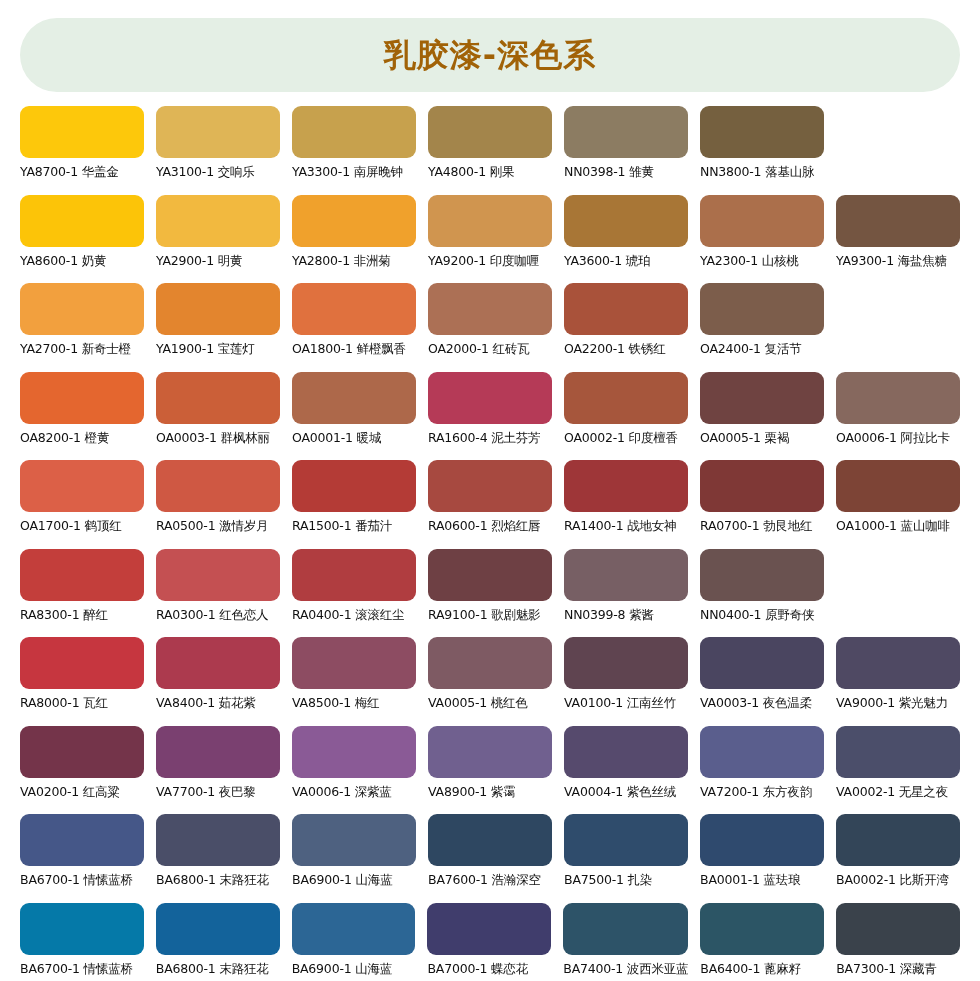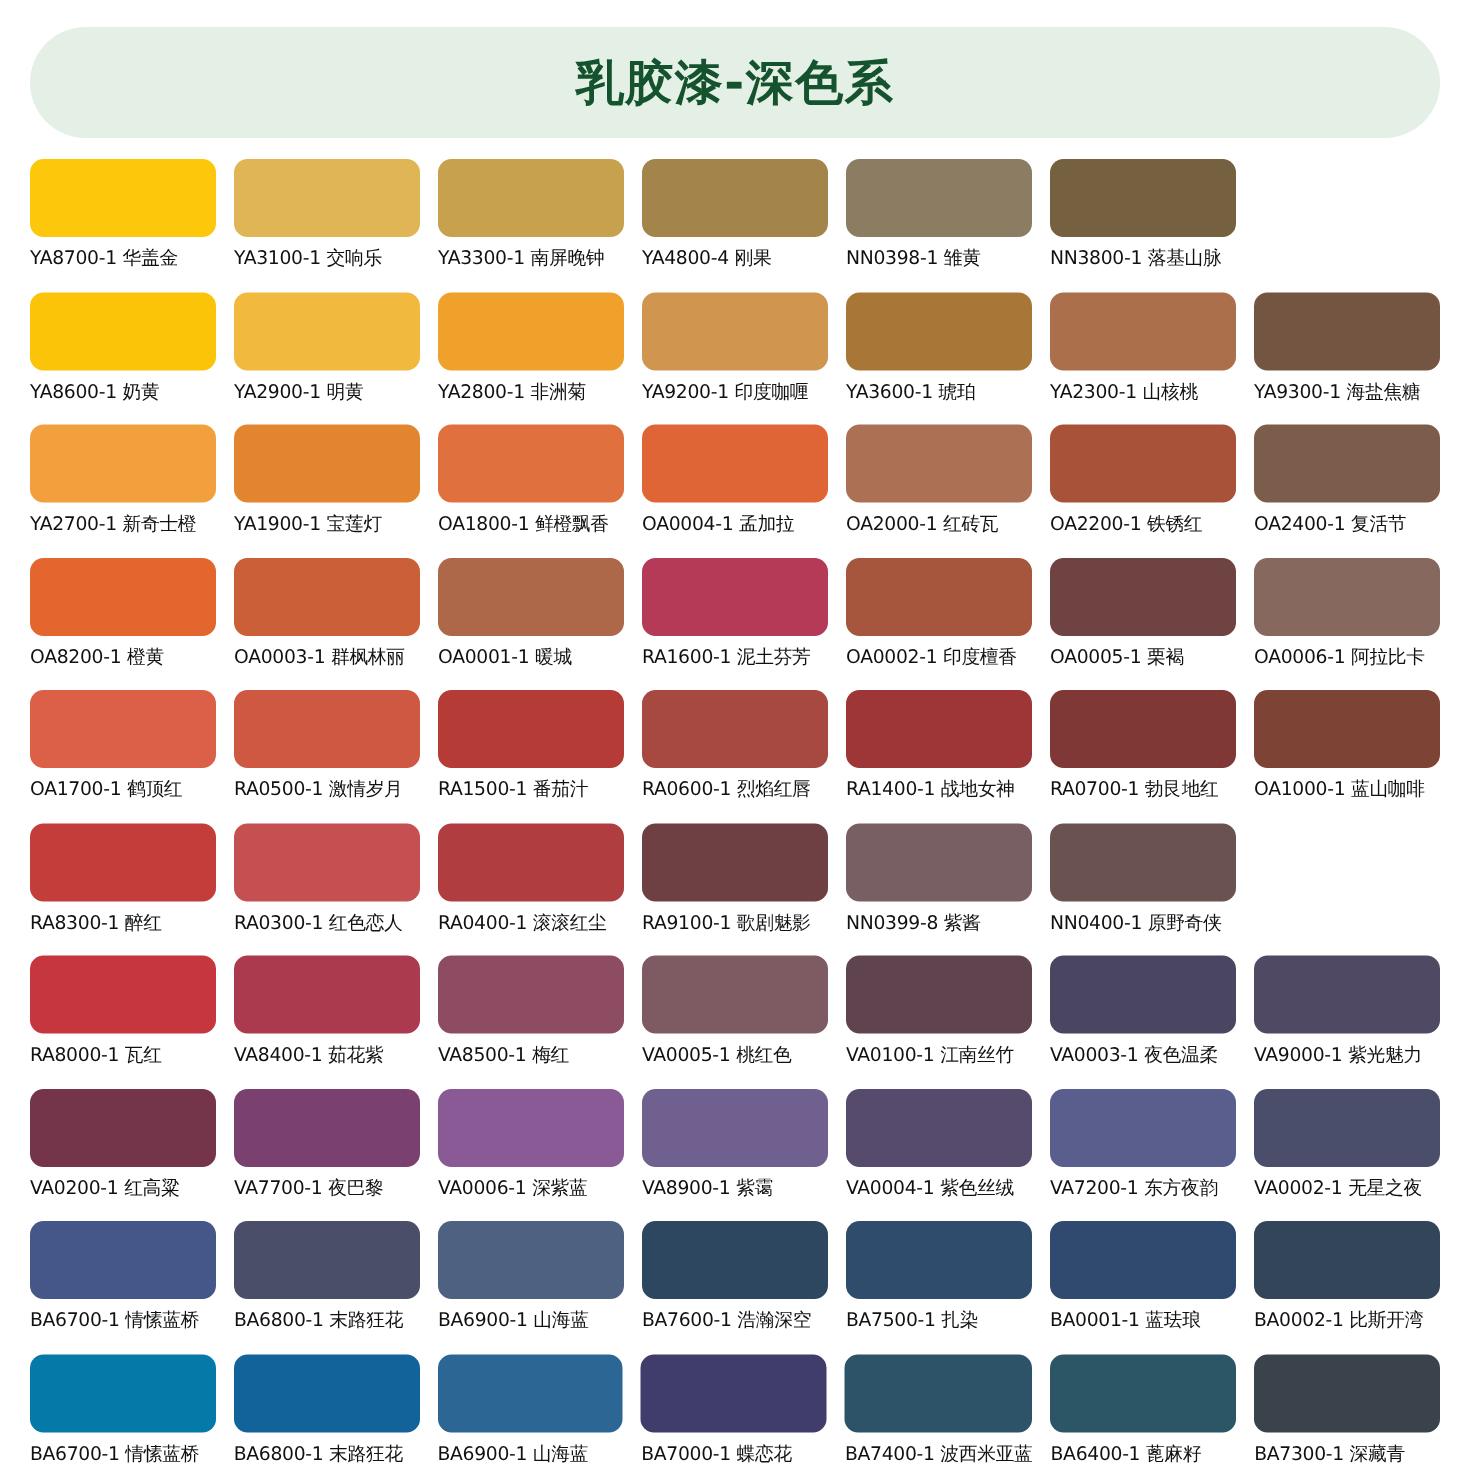--- a/index.html
+++ b/index.html
@@ -74,40 +74,40 @@
     white-space: nowrap;
     letter-spacing: -0.2px;
   }
 </style>
 </head>
 <body>
 
 <div id="page" style="background: rgb(255, 255, 255);">
 
   <div class="header-banner" style="background: rgb(228, 239, 229);">
-    <div class="header-title" style="color: #14532d;">乳胶漆-深色系</div>
+    <div class="header-title" style="color: #a16207;">乳胶漆-深色系</div>
   </div>
 
   <div class="palette" id="palette-grid">
       <div class="swatch-row">
         <div class="swatch-cell">
           <div class="swatch-chip" style="background: rgb(253, 200, 11);"></div>
           <div class="swatch-label">YA8700-1 华盖金</div>
         </div>
         <div class="swatch-cell">
           <div class="swatch-chip" style="background: rgb(223, 181, 86);"></div>
           <div class="swatch-label">YA3100-1 交响乐</div>
         </div>
         <div class="swatch-cell">
           <div class="swatch-chip" style="background: rgb(199, 161, 77);"></div>
           <div class="swatch-label">YA3300-1 南屏晚钟</div>
         </div>
         <div class="swatch-cell">
           <div class="swatch-chip" style="background: rgb(163, 133, 75);"></div>
-          <div class="swatch-label">YA4800-4 刚果</div>
+          <div class="swatch-label">YA4800-1 刚果</div>
         </div>
         <div class="swatch-cell">
           <div class="swatch-chip" style="background: rgb(140, 124, 98);"></div>
           <div class="swatch-label">NN0398-1 雏黄</div>
         </div>
         <div class="swatch-cell">
           <div class="swatch-chip" style="background: rgb(117, 96, 63);"></div>
           <div class="swatch-label">NN3800-1 落基山脉</div>
         </div>
       </div>
@@ -148,24 +148,20 @@
         </div>
         <div class="swatch-cell">
           <div class="swatch-chip" style="background: rgb(227, 133, 46);"></div>
           <div class="swatch-label">YA1900-1 宝莲灯</div>
         </div>
         <div class="swatch-cell">
           <div class="swatch-chip" style="background: rgb(224, 113, 62);"></div>
           <div class="swatch-label">OA1800-1 鲜橙飘香</div>
         </div>
         <div class="swatch-cell">
-          <div class="swatch-chip" style="background: rgb(223, 101, 54);"></div>
-          <div class="swatch-label">OA0004-1 孟加拉</div>
-        </div>
-        <div class="swatch-cell">
           <div class="swatch-chip" style="background: rgb(172, 112, 85);"></div>
           <div class="swatch-label">OA2000-1 红砖瓦</div>
         </div>
         <div class="swatch-cell">
           <div class="swatch-chip" style="background: rgb(169, 82, 58);"></div>
           <div class="swatch-label">OA2200-1 铁锈红</div>
         </div>
         <div class="swatch-cell">
           <div class="swatch-chip" style="background: rgb(124, 93, 75);"></div>
           <div class="swatch-label">OA2400-1 复活节</div>
@@ -179,21 +175,21 @@
         <div class="swatch-cell">
           <div class="swatch-chip" style="background: rgb(203, 95, 56);"></div>
           <div class="swatch-label">OA0003-1 群枫林丽</div>
         </div>
         <div class="swatch-cell">
           <div class="swatch-chip" style="background: rgb(173, 104, 74);"></div>
           <div class="swatch-label">OA0001-1 暖城</div>
         </div>
         <div class="swatch-cell">
           <div class="swatch-chip" style="background: rgb(181, 58, 87);"></div>
-          <div class="swatch-label">RA1600-1 泥土芬芳</div>
+          <div class="swatch-label">RA1600-4 泥土芬芳</div>
         </div>
         <div class="swatch-cell">
           <div class="swatch-chip" style="background: rgb(166, 86, 60);"></div>
           <div class="swatch-label">OA0002-1 印度檀香</div>
         </div>
         <div class="swatch-cell">
           <div class="swatch-chip" style="background: rgb(111, 67, 65);"></div>
           <div class="swatch-label">OA0005-1 栗褐</div>
         </div>
         <div class="swatch-cell">

